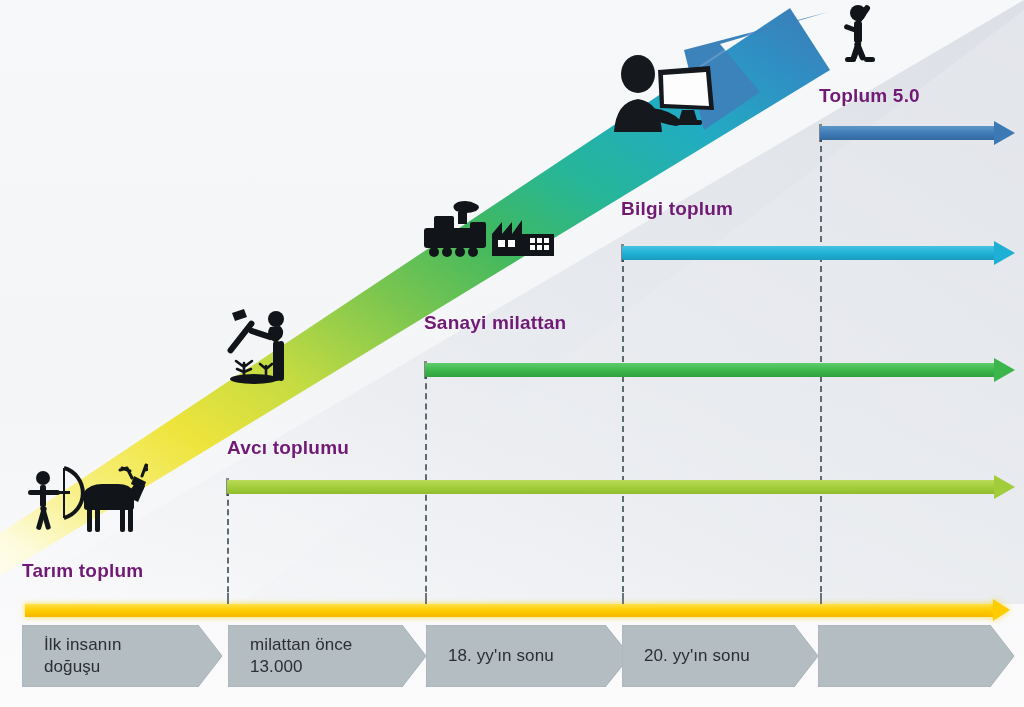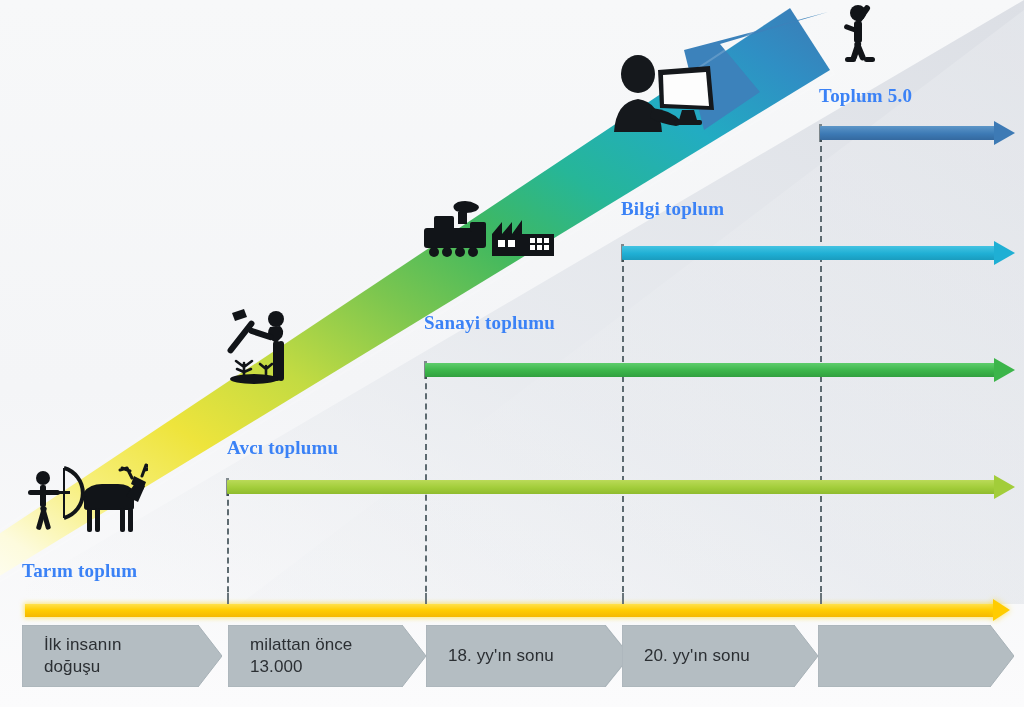--- a/index.html
+++ b/index.html
@@ -44,22 +44,22 @@
 
   
   .chev{position:absolute;height:62px;}
   .chev .shape{position:absolute;left:0;top:0;width:100%;height:100%;}
   .chev .txt{position:absolute;left:22px;top:0;height:100%;
     display:flex;flex-direction:column;justify-content:center;
     font-size:17px;color:#2b2f33;line-height:1.28;letter-spacing:.1px;
     white-space:pre-line;}
 
   
-  .slabel{position:absolute;font-size:19px;font-weight:bold;color:#3b82f6;
-    letter-spacing:.2px;white-space:nowrap;font-family:Liberation Serif, serif;}
+  .slabel{position:absolute;font-size:19px;font-weight:bold;color:#701a75;
+    letter-spacing:.2px;white-space:nowrap;}
 
   
   .icon{position:absolute;}
   .icon svg{display:block;}
 </style>
 </head>
 <body>
 
 <div id="stage">
 
@@ -172,21 +172,21 @@
   </div>
   <div>
     <div class="tick" style="left:227px;top:593px;"></div>
     <div class="tick" style="left:425px;top:593px;"></div>
     <div class="tick" style="left:622px;top:593px;"></div>
     <div class="tick" style="left:820px;top:593px;"></div>
   </div>
 
   <div class="slabel" style="left:22px;top:560px;">Tarım toplum</div>
   <div class="slabel" style="left:227px;top:437px;">Avcı toplumu</div>
-  <div class="slabel" style="left:424px;top:312px;">Sanayi toplumu</div>
+  <div class="slabel" style="left:424px;top:312px;">Sanayi milattan</div>
   <div class="slabel" style="left:621px;top:198px;">Bilgi toplum</div>
   <div class="slabel" style="left:819px;top:85px;">Toplum 5.0</div>
 
   <div class="icon" style="left:18px;top:462px;width:130px;height:78px;">
     <svg width="130" height="78" viewBox="0 0 130 78">
       <g fill="#111418">
 
         <circle cx="25" cy="16" r="7"></circle>
         <rect x="22" y="23" width="6" height="22" rx="2"></rect>
         <rect x="10" y="28" width="32" height="5" rx="2.5"></rect>

